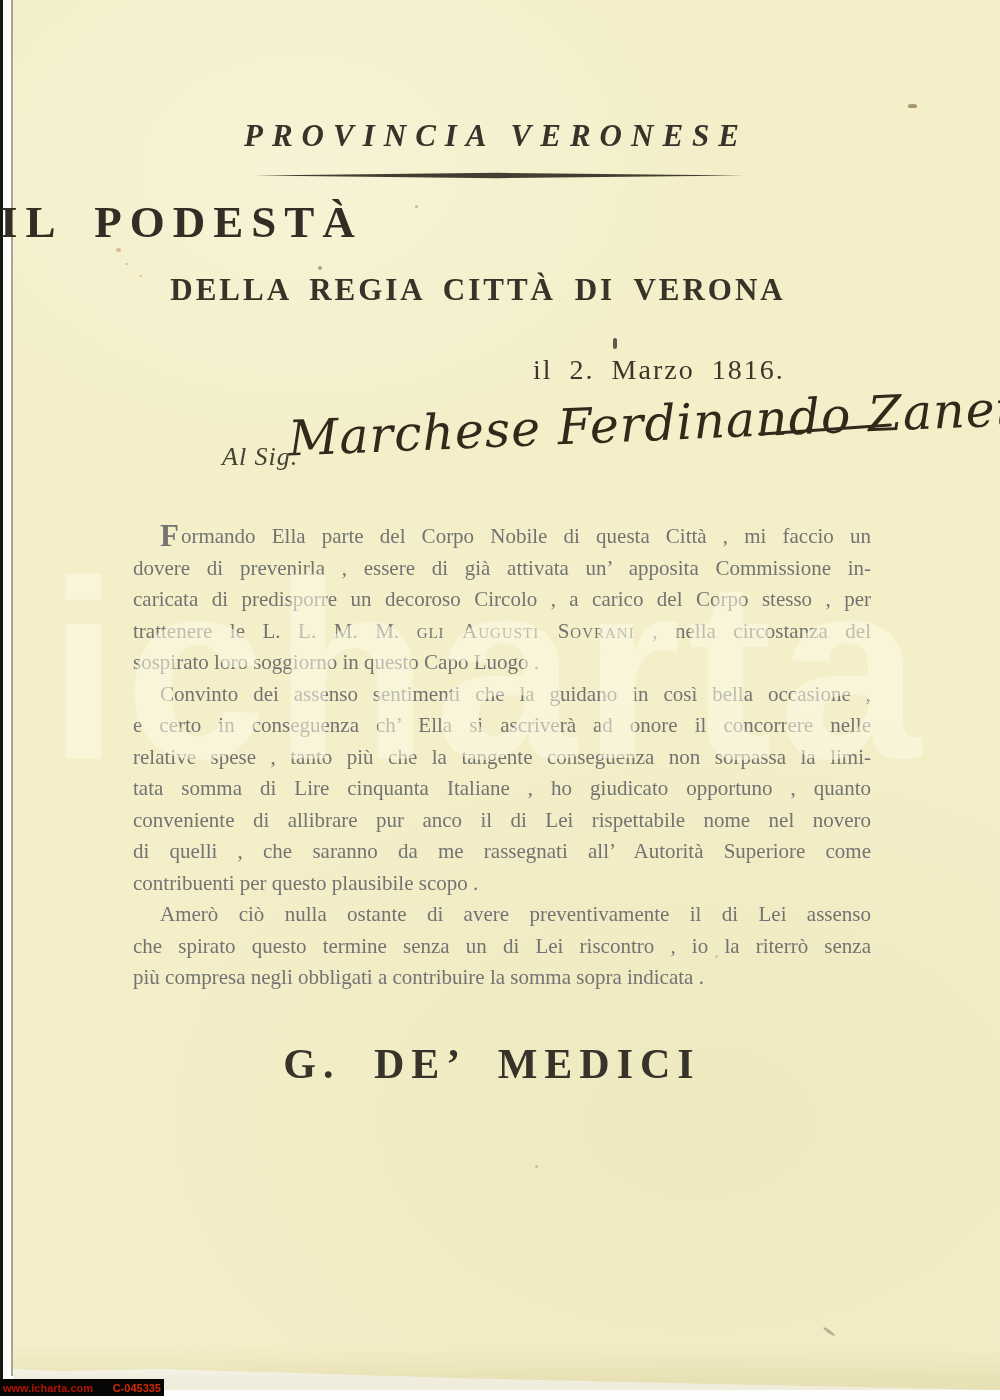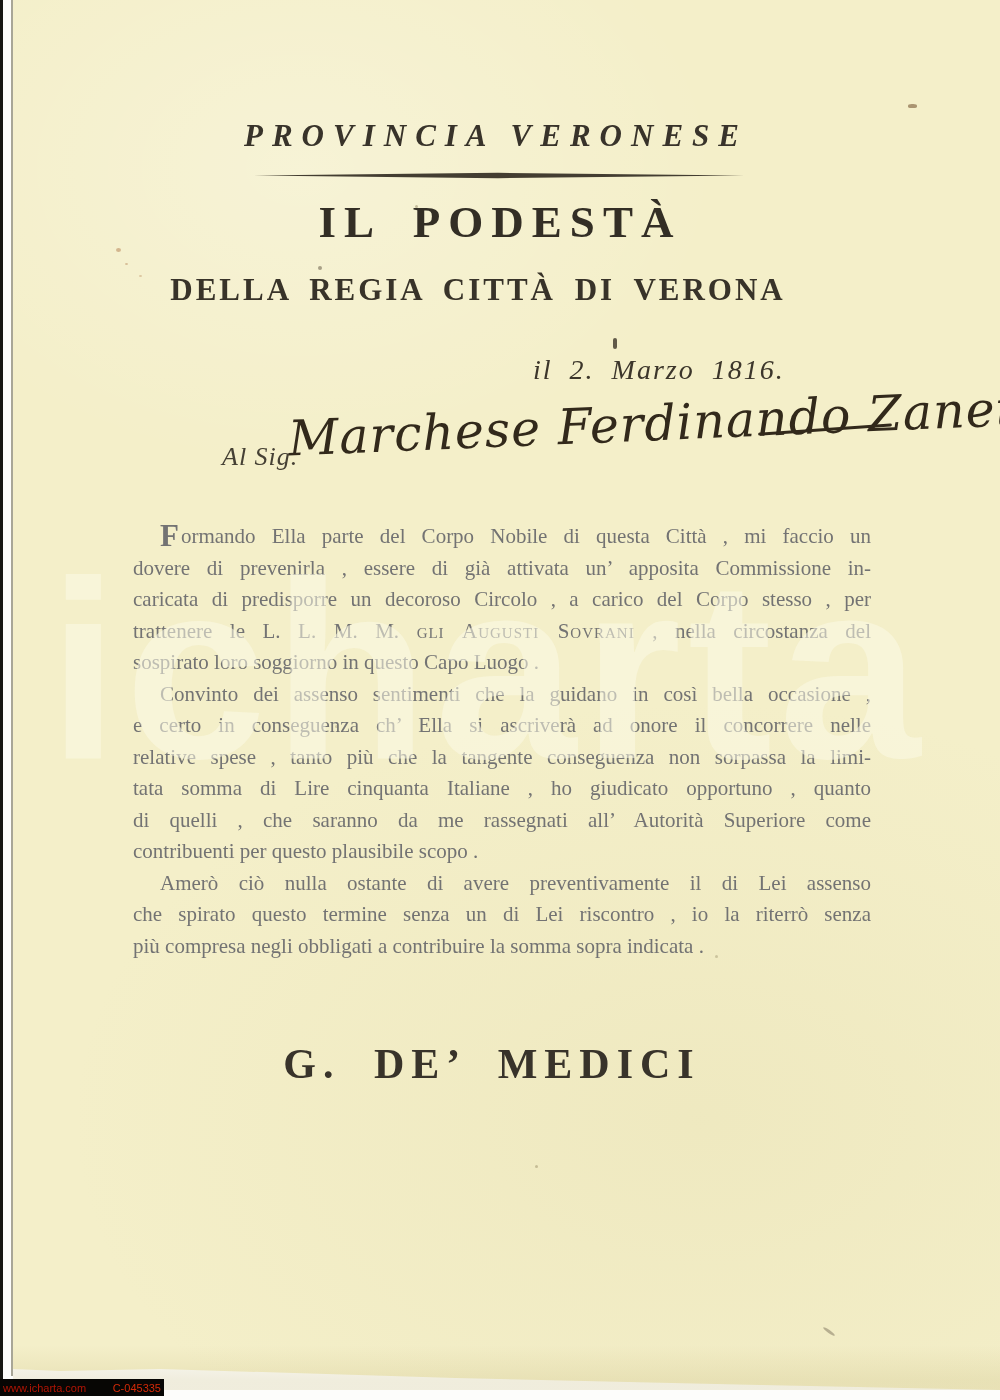--- a/index.html
+++ b/index.html
@@ -24,25 +24,25 @@
   .s3{left:613px;top:338px;width:4px;height:11px;background:rgba(60,52,40,.8);border-radius:2px;}
   .s4{left:318px;top:266px;width:4px;height:4px;background:rgba(90,80,60,.5);}
   .s5{left:822px;top:1330px;width:14px;height:3px;background:rgba(110,100,80,.45);transform:rotate(35deg);}
   .s6{left:415px;top:205px;width:3px;height:3px;background:rgba(120,105,70,.4);box-shadow:120px 960px 0 0 rgba(120,105,70,.35), -80px 520px 0 0 rgba(120,105,70,.3), 300px 750px 0 0 rgba(120,105,70,.3);}
   
   .ink{color:#3e382c;}
   .region-label{position:absolute;left:0;top:118px;width:1000px;text-align:center;
       transform:translateX(-4px);font-style:italic;font-weight:600;font-size:31px;
       letter-spacing:9px;color:#38332a;}
   .rule{position:absolute;left:252px;top:172px;width:492px;height:7px;}
-  .doc-title{position:absolute;left:0;top:196px;width:1000px;text-align:center;
+  .doc-title{position:absolute;left:0;top:196px;width:1000px;text-align:left;
       font-weight:bold;font-size:45px;letter-spacing:8px;word-spacing:14px;color:#332e25;}
   .doc-subtitle{position:absolute;left:0;top:272px;width:1000px;text-align:center;
       transform:translateX(-22px);font-weight:bold;font-size:31px;letter-spacing:3px;word-spacing:8px;color:#383329;}
-  .date-line{position:absolute;left:533px;top:354px;font-style:italic;font-size:28px;
+  .date-line{position:absolute;left:533px;top:354px;font-size:28px;
       letter-spacing:2px;word-spacing:8px;color:#3c362b;}
   .salutation{position:absolute;left:222px;top:442px;font-style:italic;font-size:26px;
       letter-spacing:1px;color:#454034;}
   .handwritten{position:absolute;left:288px;top:398px;width:600px;font-family:"DejaVu Serif", serif;
       font-style:italic;font-size:49px;color:#32291b;transform:rotate(-2.4deg);
       letter-spacing:1px;white-space:nowrap;}
   .hand-stroke{position:absolute;left:758px;top:428px;width:134px;height:3px;background:#32291b;
       transform:rotate(-4deg);border-radius:2px;}
   
   .bodyblock{position:absolute;left:133px;top:521px;width:738px;font-size:21px;color:#737373;}
@@ -53,21 +53,21 @@
   .sc{font-variant:small-caps;letter-spacing:1px;}
   .signature{position:absolute;left:0;top:1040px;width:1000px;text-align:center;transform:translateX(-8px);
       font-weight:bold;font-size:42px;letter-spacing:7px;word-spacing:16px;color:#38332a;}
   
   .wm-big{position:absolute;left:48px;top:520px;width:920px;height:300px;overflow:hidden;
       font-family:"Liberation Sans", sans-serif;font-weight:bold;font-size:255px;line-height:300px;
       letter-spacing:6px;color:rgba(252,250,230,.55);pointer-events:none;text-align:left;}
   
   .wm-bar{position:absolute;left:0;top:1379px;width:164px;height:17px;background:#070604;
       display:flex;align-items:center;justify-content:space-between;padding:0 3px;box-sizing:border-box;
-      font-family:"Liberation Sans", sans-serif;font-weight:normal;font-size:11px;}
+      font-family:"Liberation Sans", sans-serif;font-weight:bold;font-size:11px;}
   .wm-site{color:#b31505;}
   .wm-code{color:#d42a08;}
 </style>
 </head>
 <body>
 
 <div class="stage">
 
   <div class="paper"></div>
   <div class="paper-shadowedge"></div>
@@ -102,20 +102,21 @@
       <div class="bl jl">dovere di prevenirla , essere di già attivata un’ apposita Commissione in-</div>
       <div class="bl jl">caricata di predisporre un decoroso Circolo , a carico del Corpo stesso , per</div>
       <div class="bl jl"><span>trattenere le L. L. M. M. </span><span class="sc">gli Augusti Sovrani</span><span> , nella circostanza del</span></div>
       <div class="bl">sospirato loro soggiorno in questo Capo Luogo .</div>
     </div>
     <div>
       <div class="bl jl ind">Convinto dei assenso sentimenti che la guidano in così bella occasione ,</div>
       <div class="bl jl">e certo in conseguenza ch’ Ella si ascriverà ad onore il concorrere nelle</div>
       <div class="bl jl">relative spese , tanto più che la tangente conseguenza non sorpassa la limi-</div>
       <div class="bl jl">tata somma di Lire cinquanta Italiane , ho giudicato opportuno , quanto</div>
+      <div class="bl jl">conveniente di allibrare pur anco il di Lei rispettabile nome nel novero</div>
       <div class="bl jl">di quelli , che saranno da me rassegnati all’ Autorità Superiore come</div>
       <div class="bl">contribuenti per questo plausibile scopo .</div>
     </div>
     <div>
       <div class="bl jl ind">Amerò ciò nulla ostante di avere preventivamente il di Lei assenso</div>
       <div class="bl jl">che spirato questo termine senza un di Lei riscontro , io la riterrò senza</div>
       <div class="bl">più compresa negli obbligati a contribuire la somma sopra indicata .</div>
     </div>
   </div>
 

